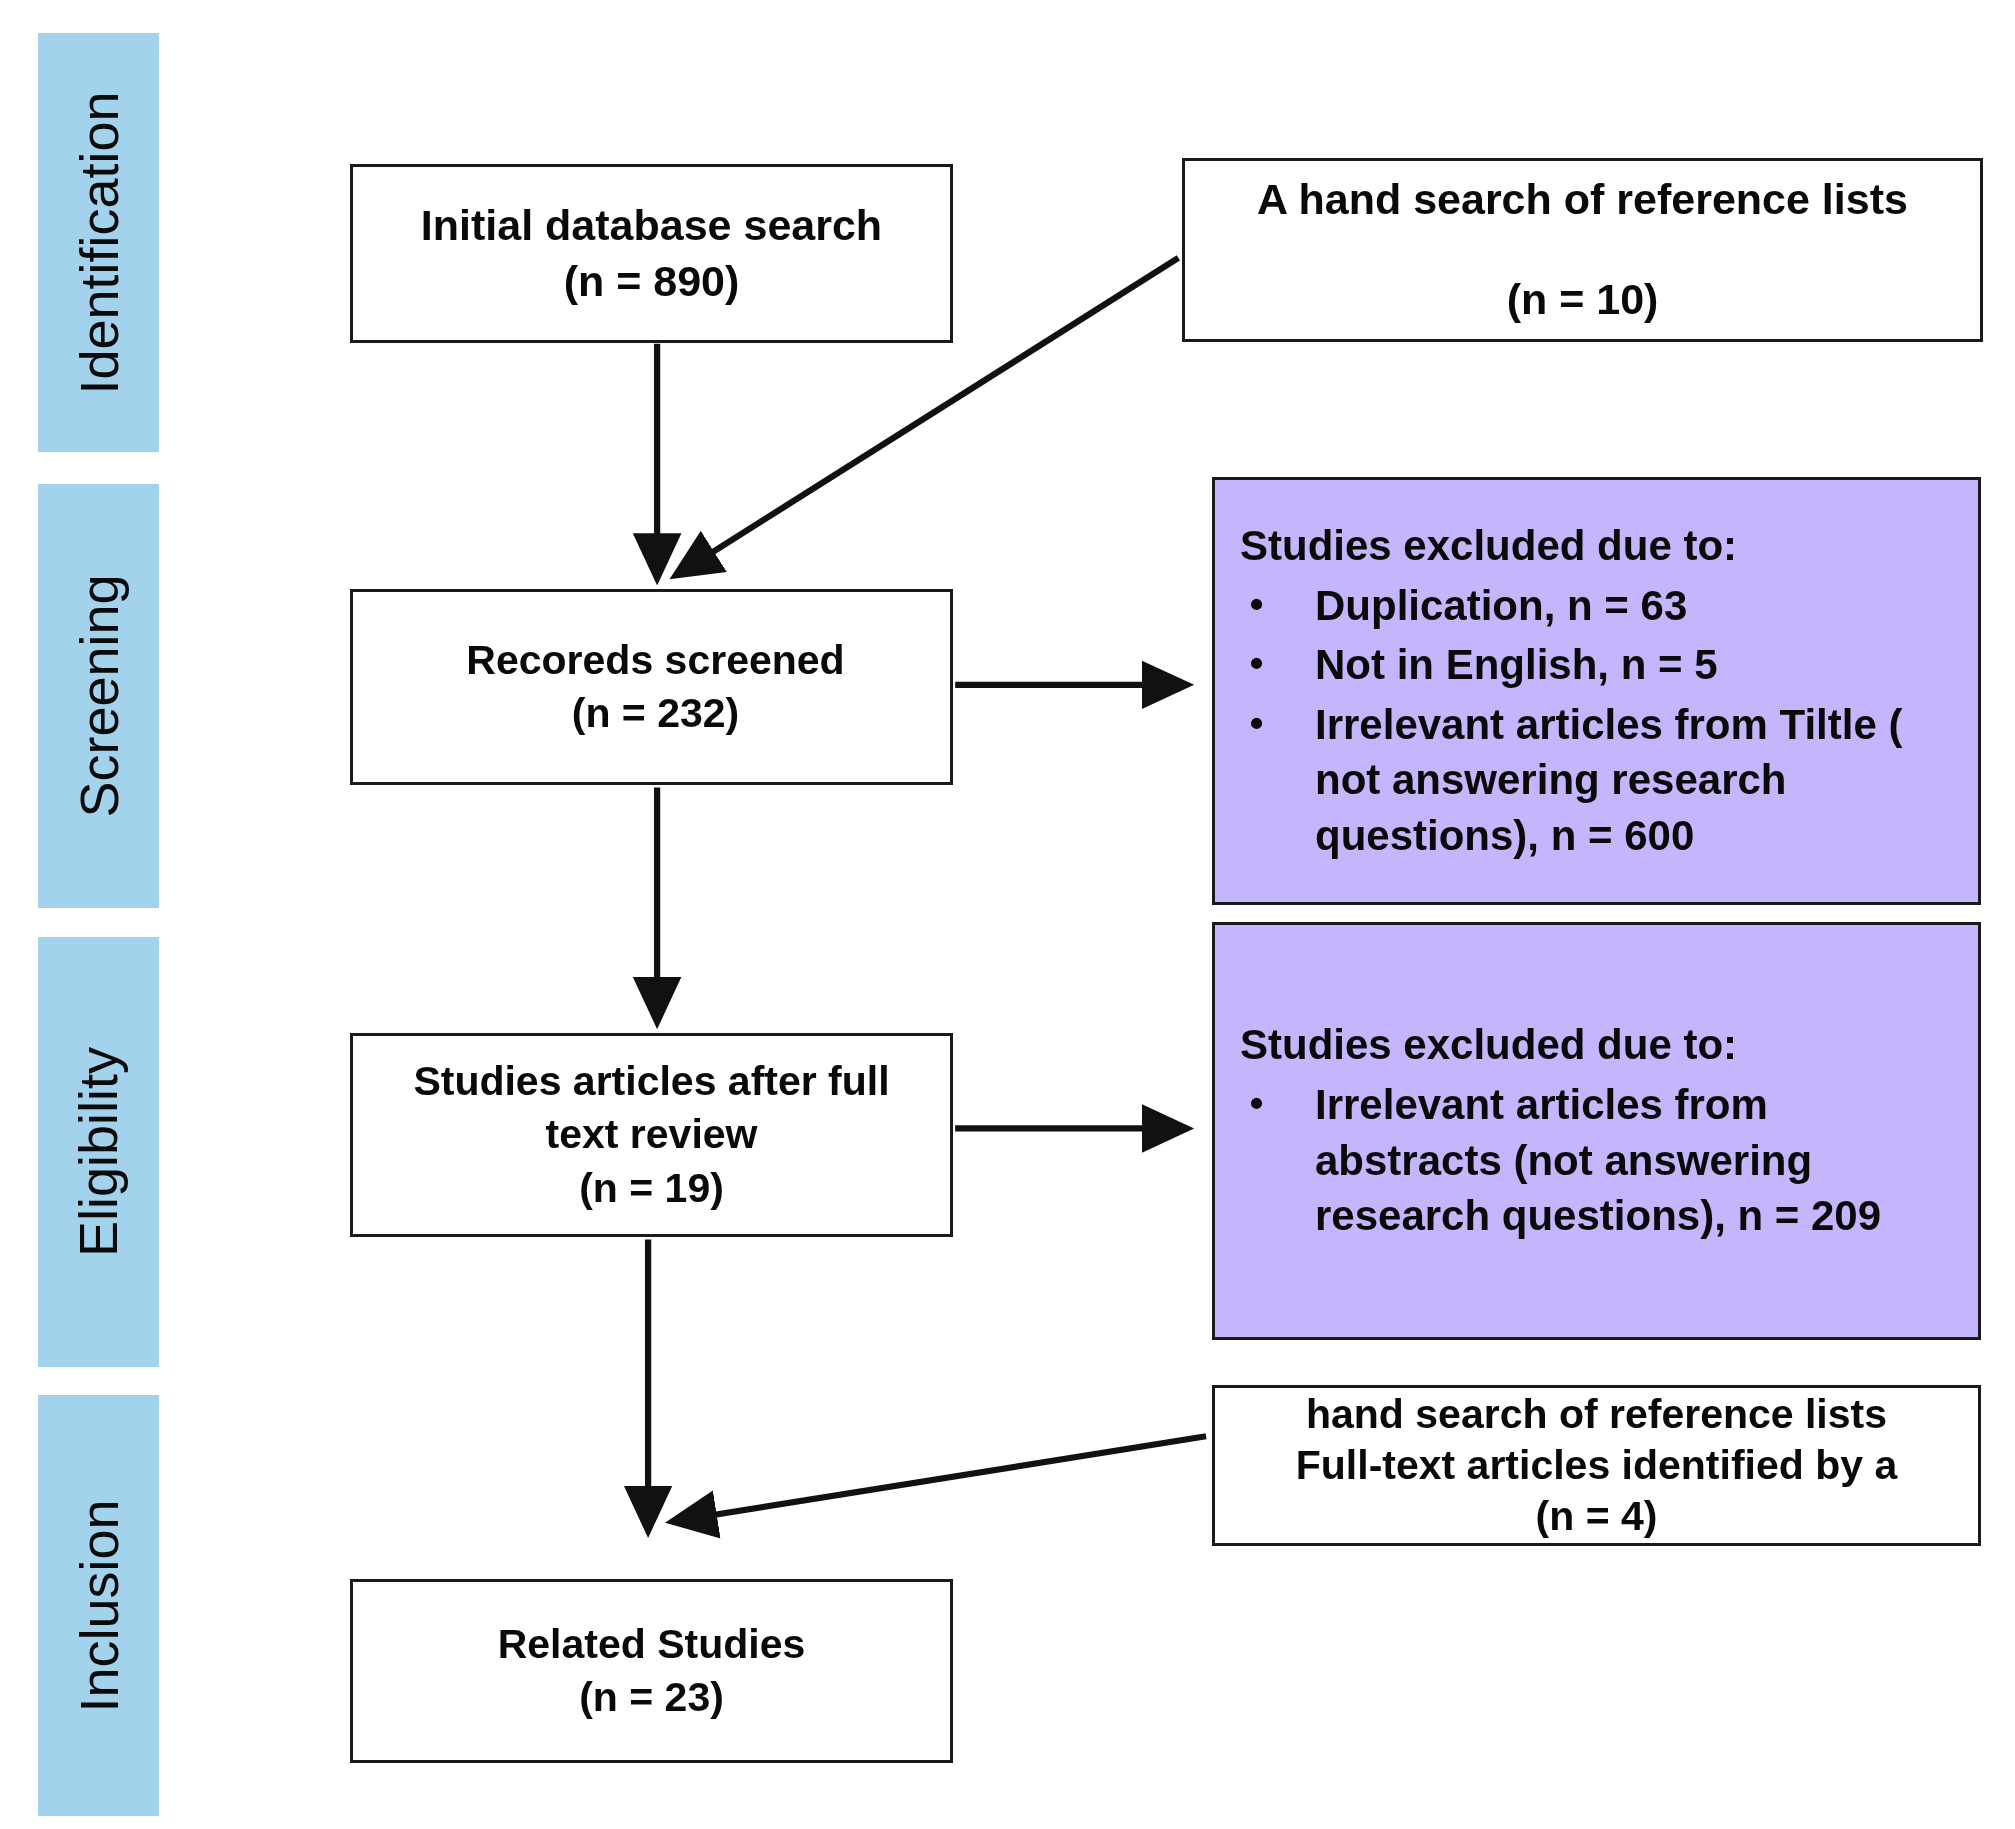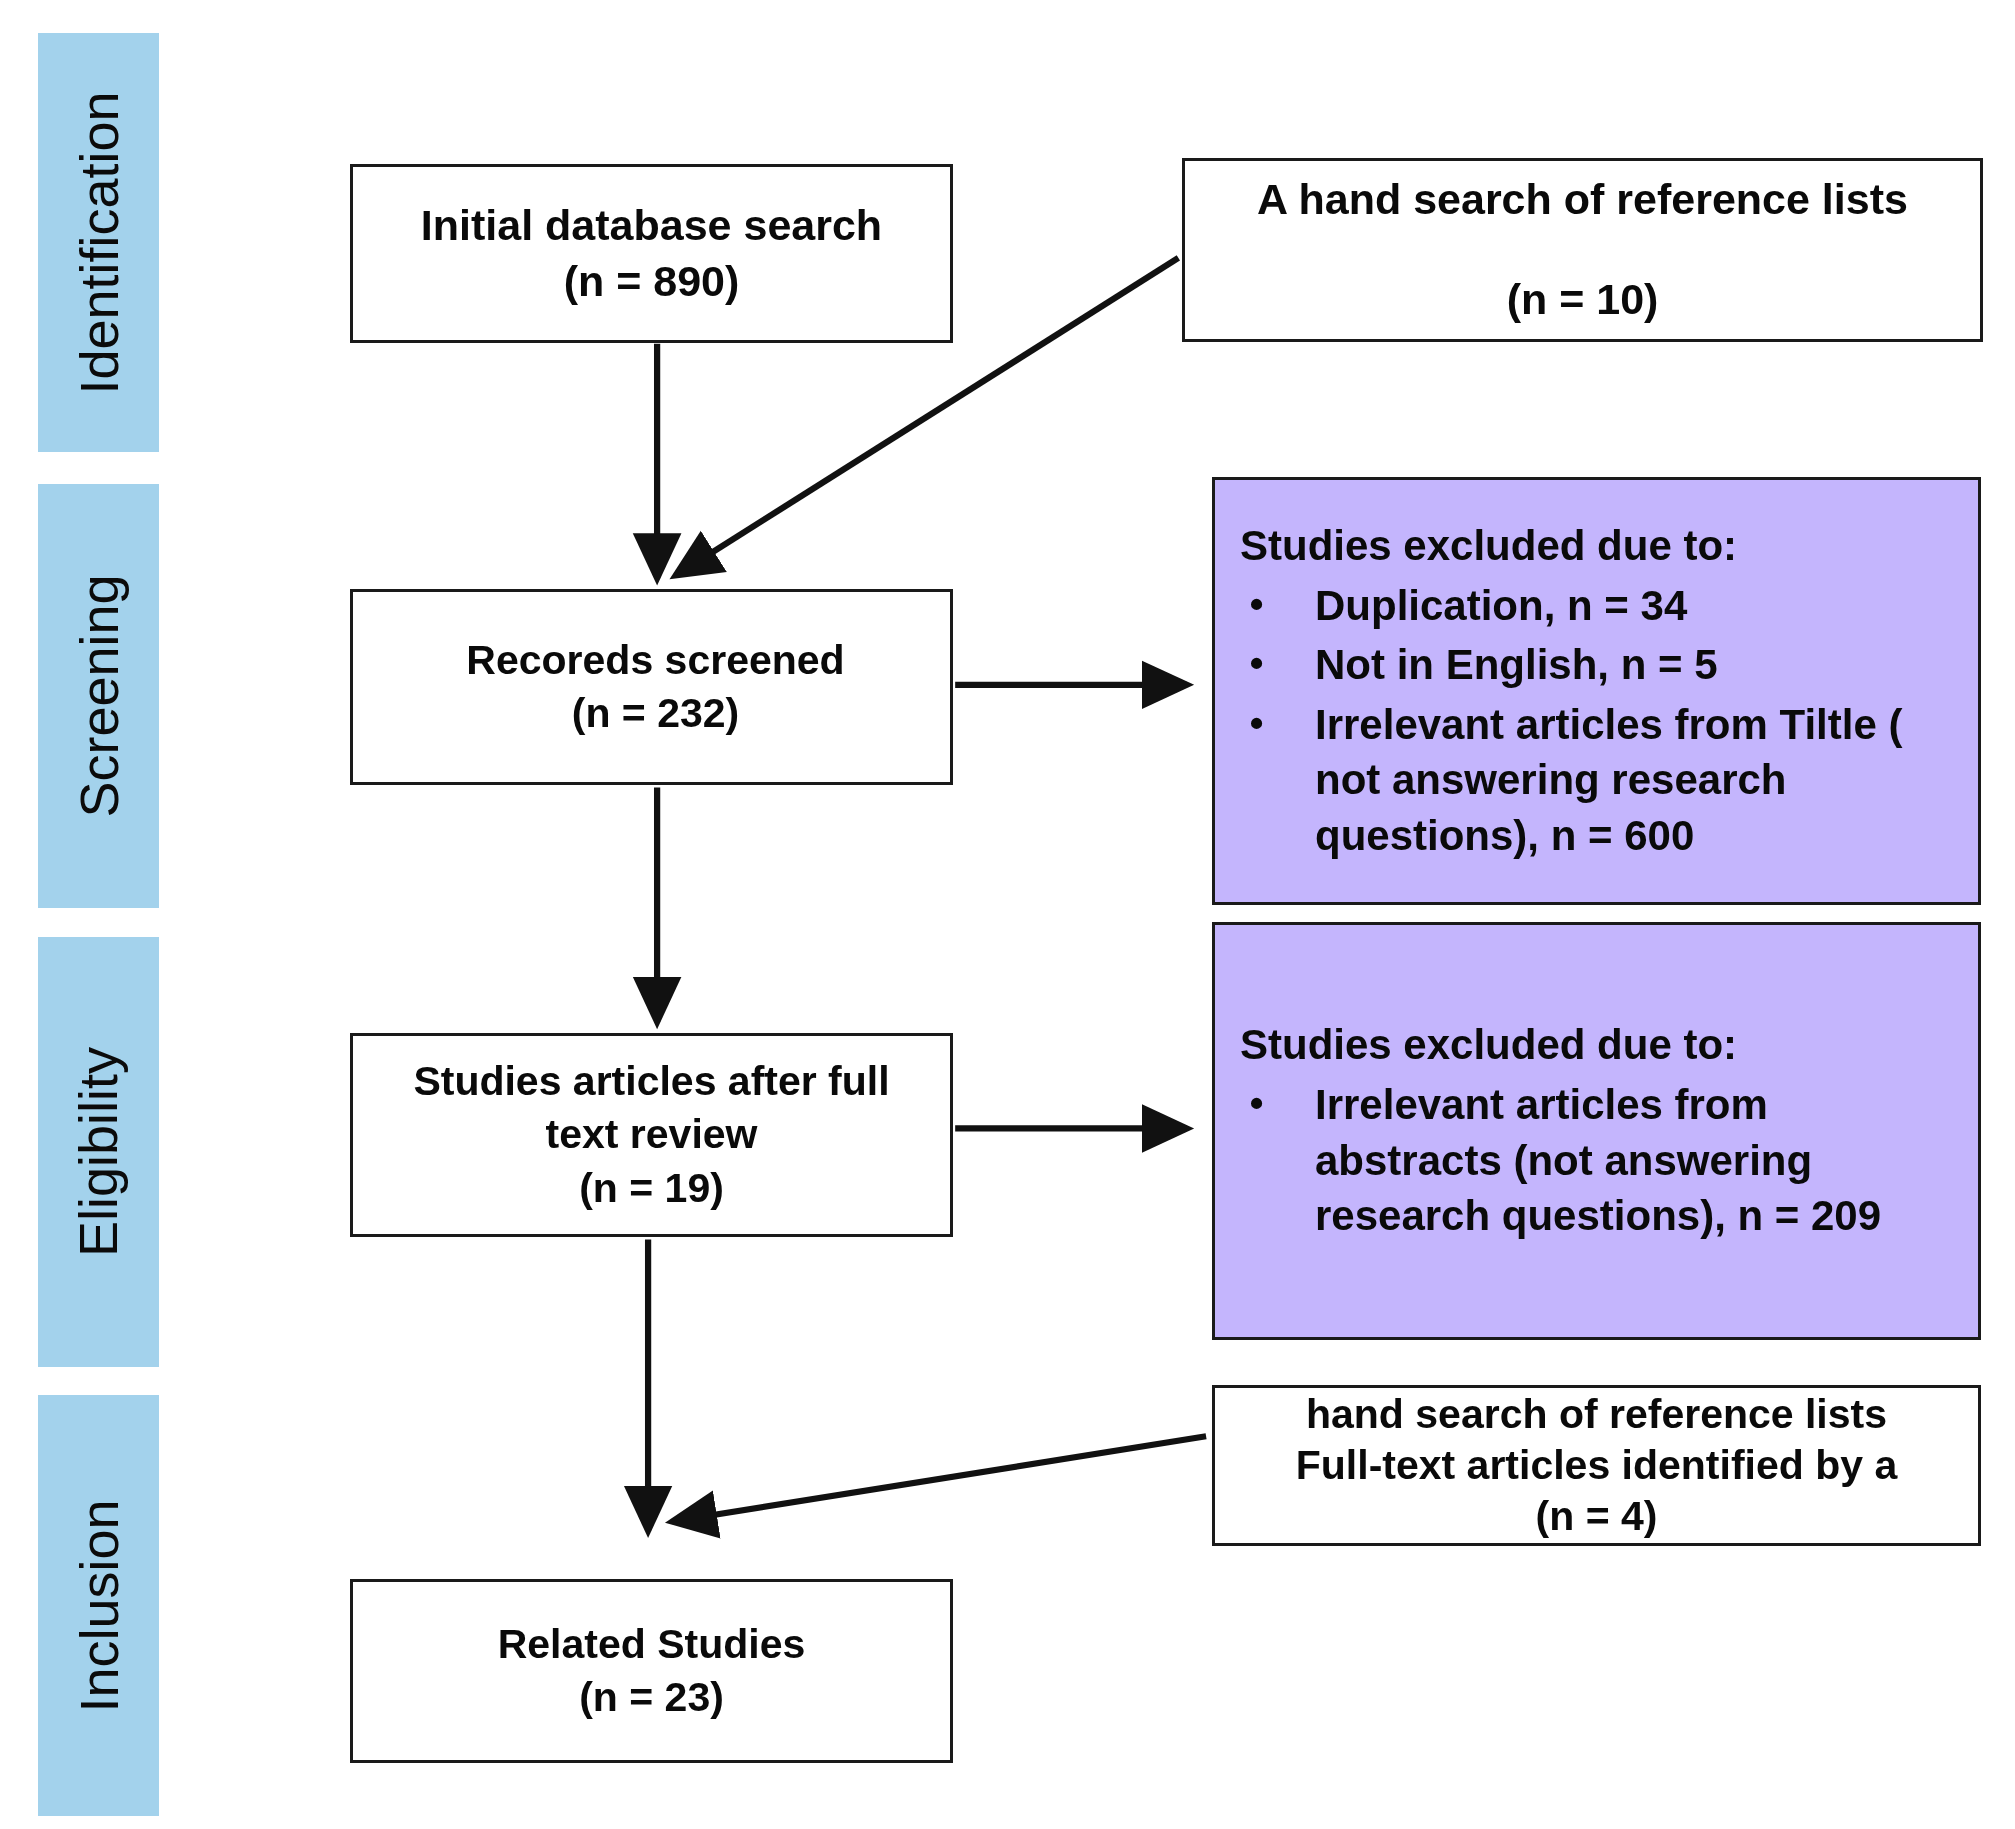--- a/index.html
+++ b/index.html
@@ -205,21 +205,21 @@
     <span class="line">Recoreds screened</span>
     <span class="line">(n = 232)</span>
   </div>
 
   <div class="excl-box" id="box-excluded-screening">
     <div class="excl-inner">
       <div class="excl-title">Studies excluded due to:</div>
       <ul class="excl-list">
         <li class="excl-item">
           <span class="excl-bullet">•</span>
-          <span>Duplication, n = 34</span>
+          <span>Duplication, n = 63</span>
         </li>
         <li class="excl-item">
           <span class="excl-bullet">•</span>
           <span>Not in English, n = 5</span>
         </li>
         <li class="excl-item">
           <span class="excl-bullet">•</span>
           <span>Irrelevant articles from Tiltle ( not answering research questions), n = 600</span>
         </li>
       </ul>

